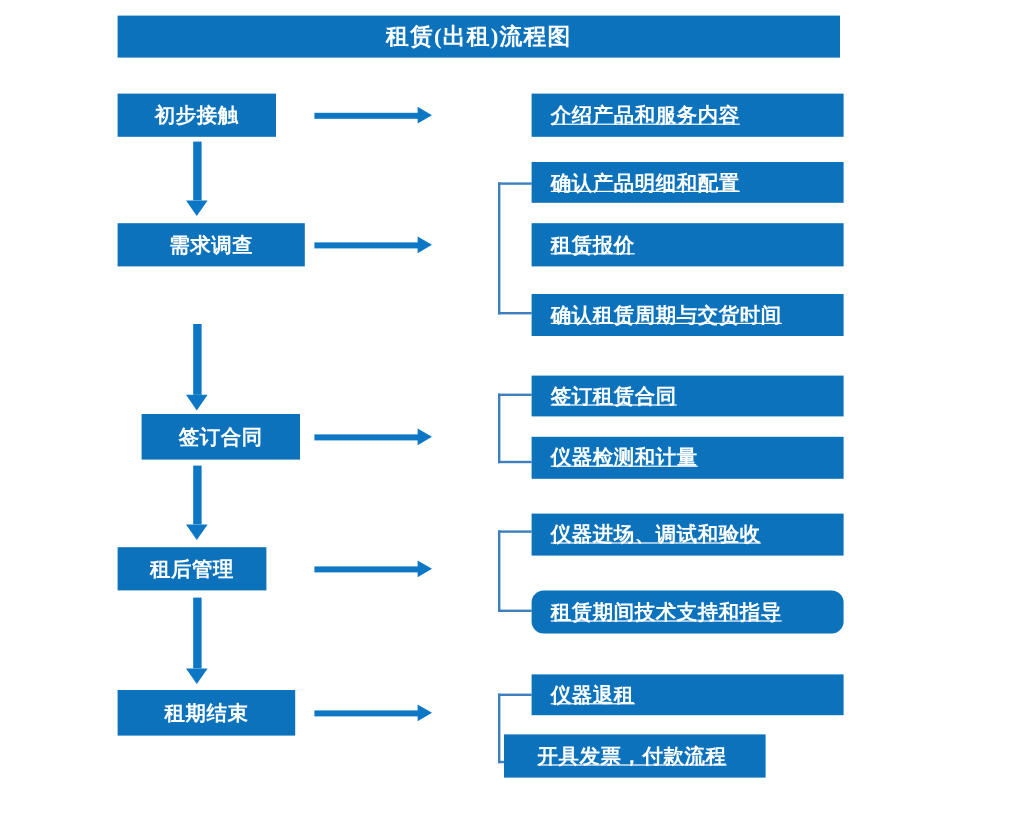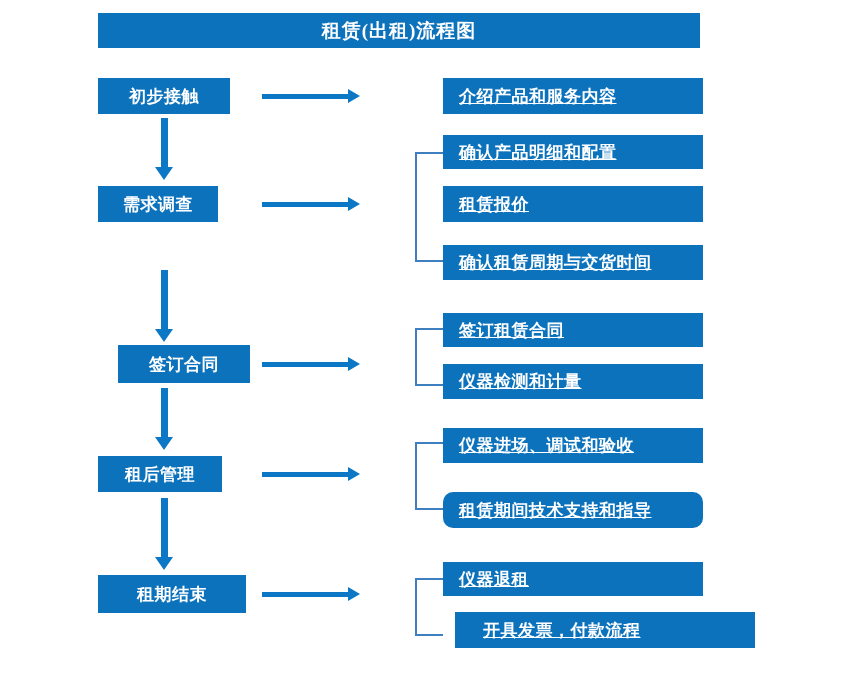--- a/index.html
+++ b/index.html
@@ -116,21 +116,21 @@
 
   <div class="box detail-box" style="left:443px; top:78px; width:260px; height:36px;">
     <span>介绍产品和服务内容</span>
   </div>
 
   <div class="varrow" style="left:148px; top:118px; width:32px; height:62px;">
     <div class="shaft" style="height:49px;"></div>
     <div class="head"></div>
   </div>
 
-  <div class="box stage-box" style="left:98px; top:186px; width:120px; height:36px;">
+  <div class="box stage-box" style="left:98px; top:186px; width:156px; height:36px;">
     <span>需求调查</span>
   </div>
 
   <div class="harrow" style="left:262px; top:196px; width:98px; height:16px;">
     <div class="shaft" style="width:88px;"></div>
     <div class="head"></div>
   </div>
 
   <div class="bracket" style="left:415px; top:152px; width:28px; height:110px;"></div>
 
@@ -207,17 +207,17 @@
     <div class="shaft" style="width:88px;"></div>
     <div class="head"></div>
   </div>
 
   <div class="bracket" style="left:415px; top:578px; width:28px; height:58px;"></div>
 
   <div class="box detail-box" style="left:443px; top:562px; width:260px; height:34px;">
     <span>仪器退租</span>
   </div>
 
-  <div class="box detail-box" style="left:455px; top:612px; width:300px; height:36px;padding-left:28px;">
+  <div class="box detail-box" style="left:420px; top:612px; width:218px; height:36px;padding-left:28px;">
     <span>开具发票，付款流程</span>
   </div>
 
 </div>
 
 </body></html>

